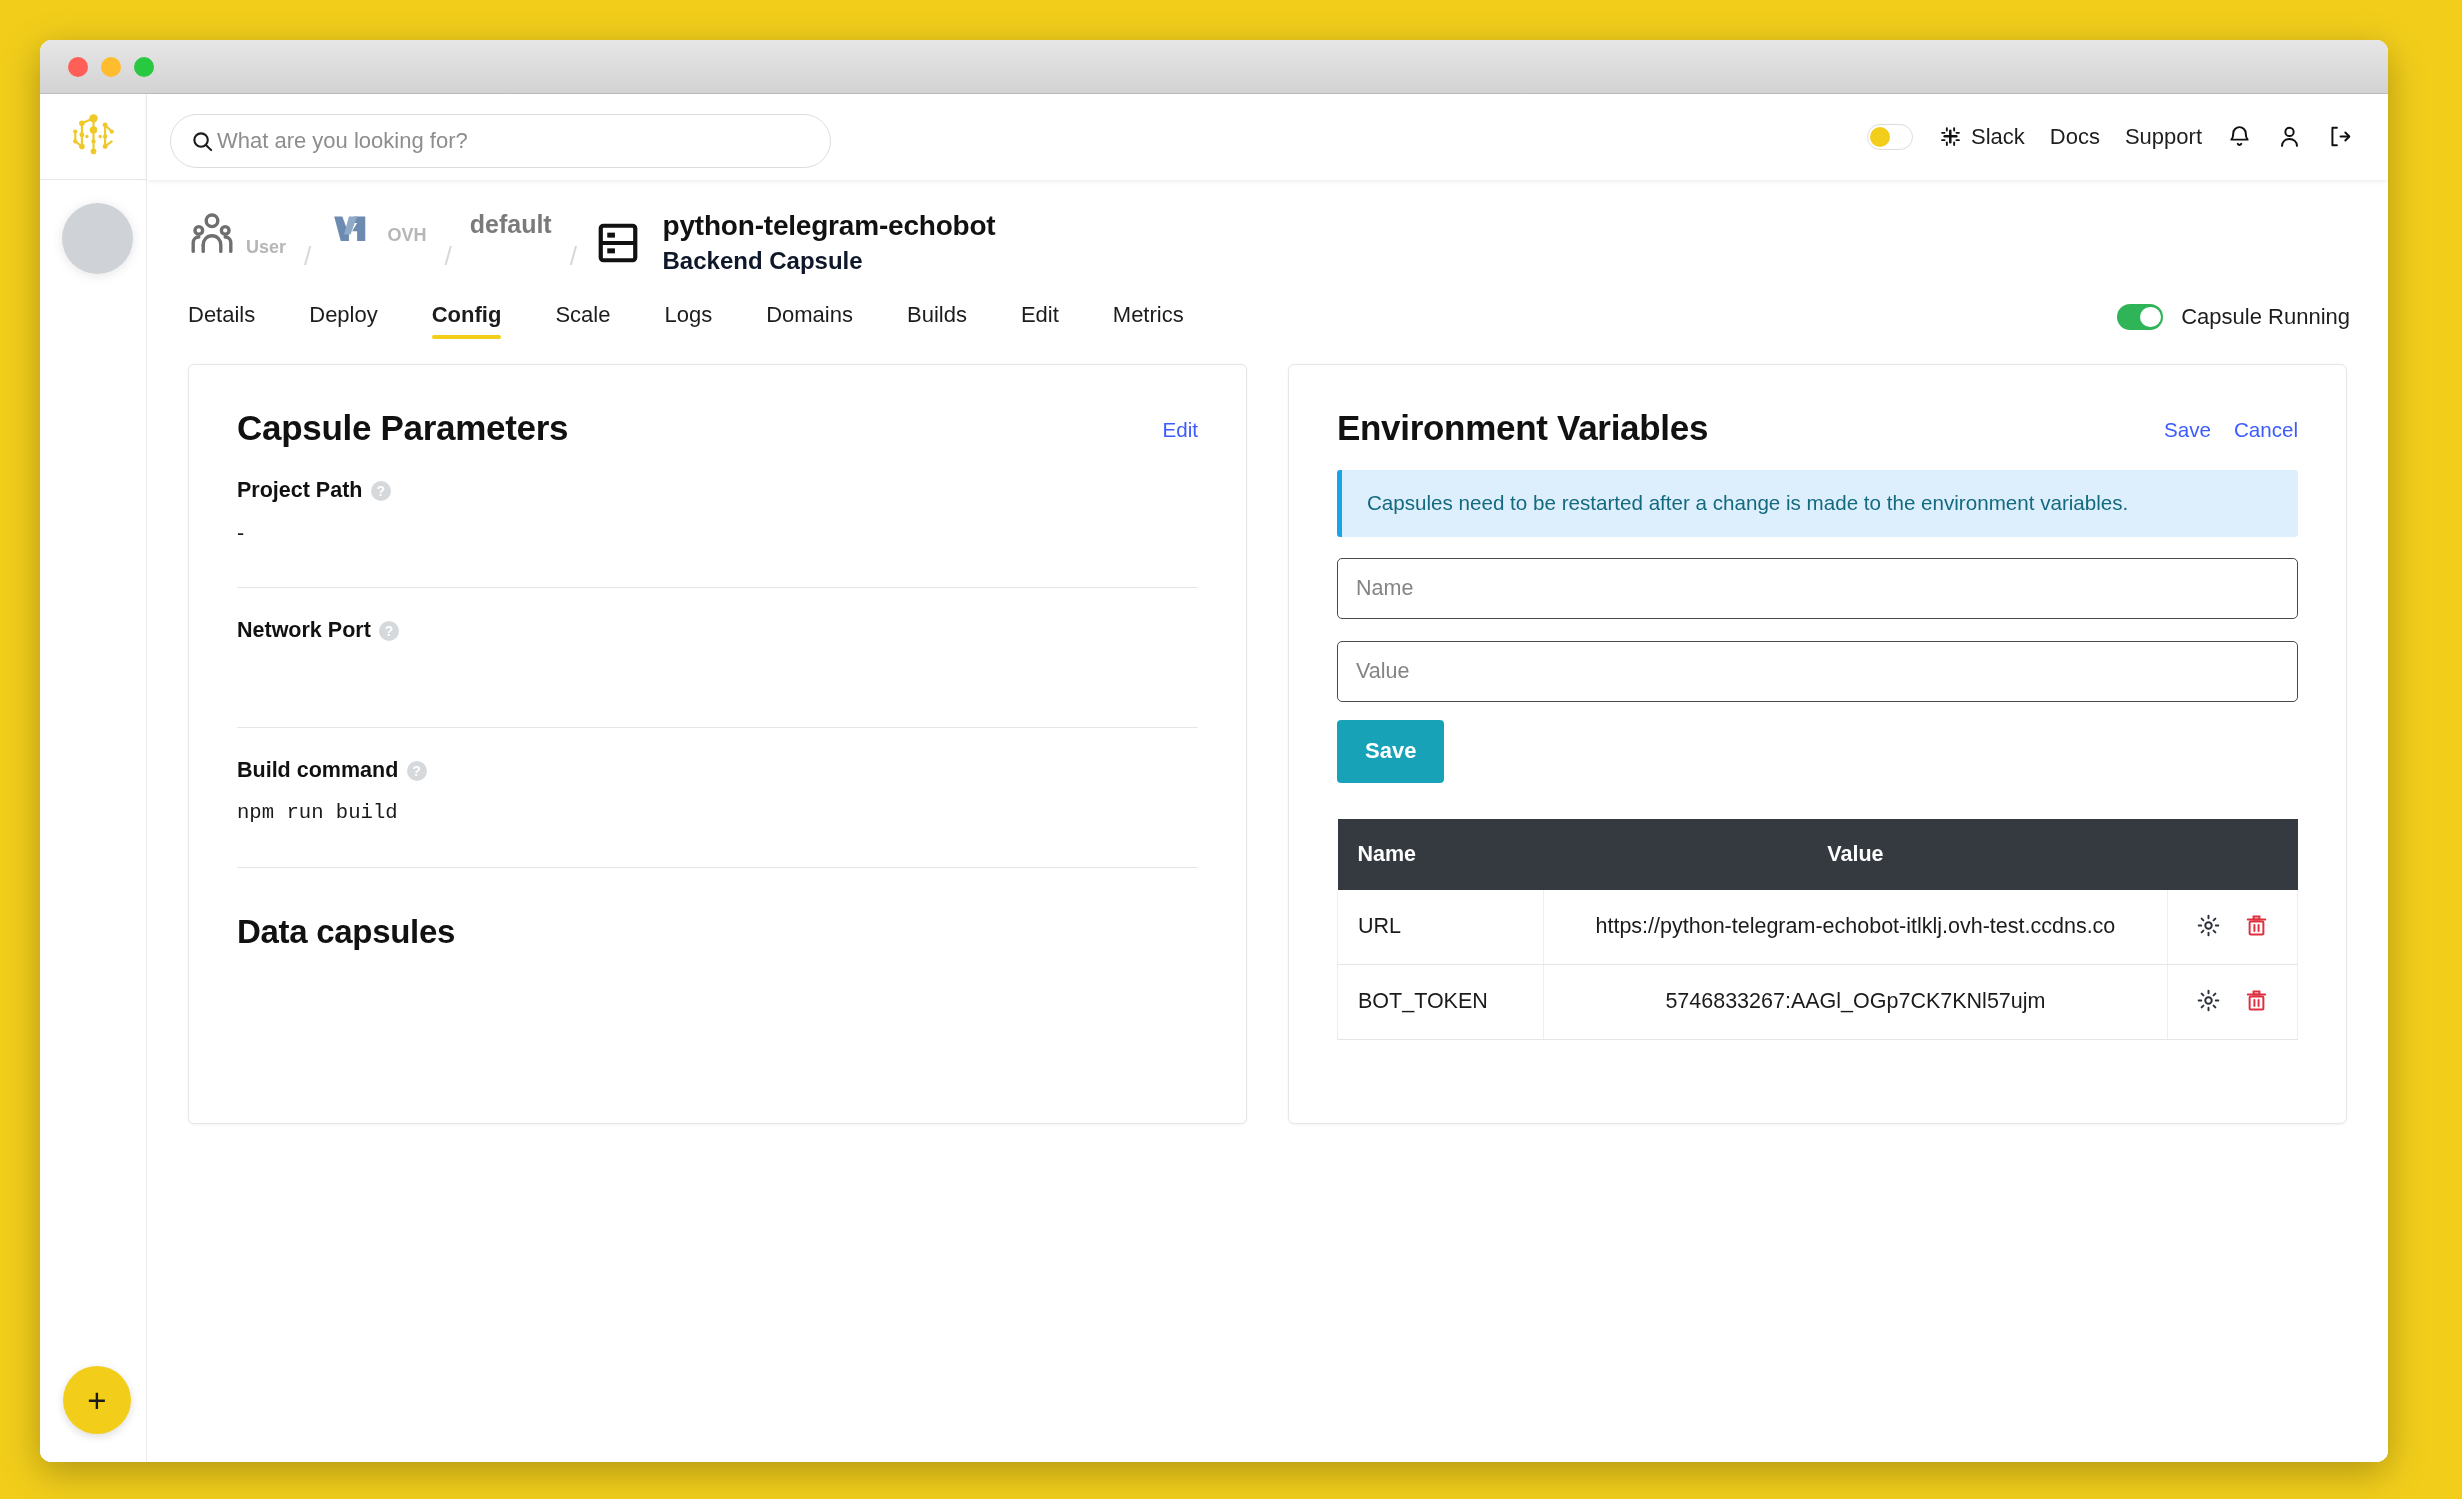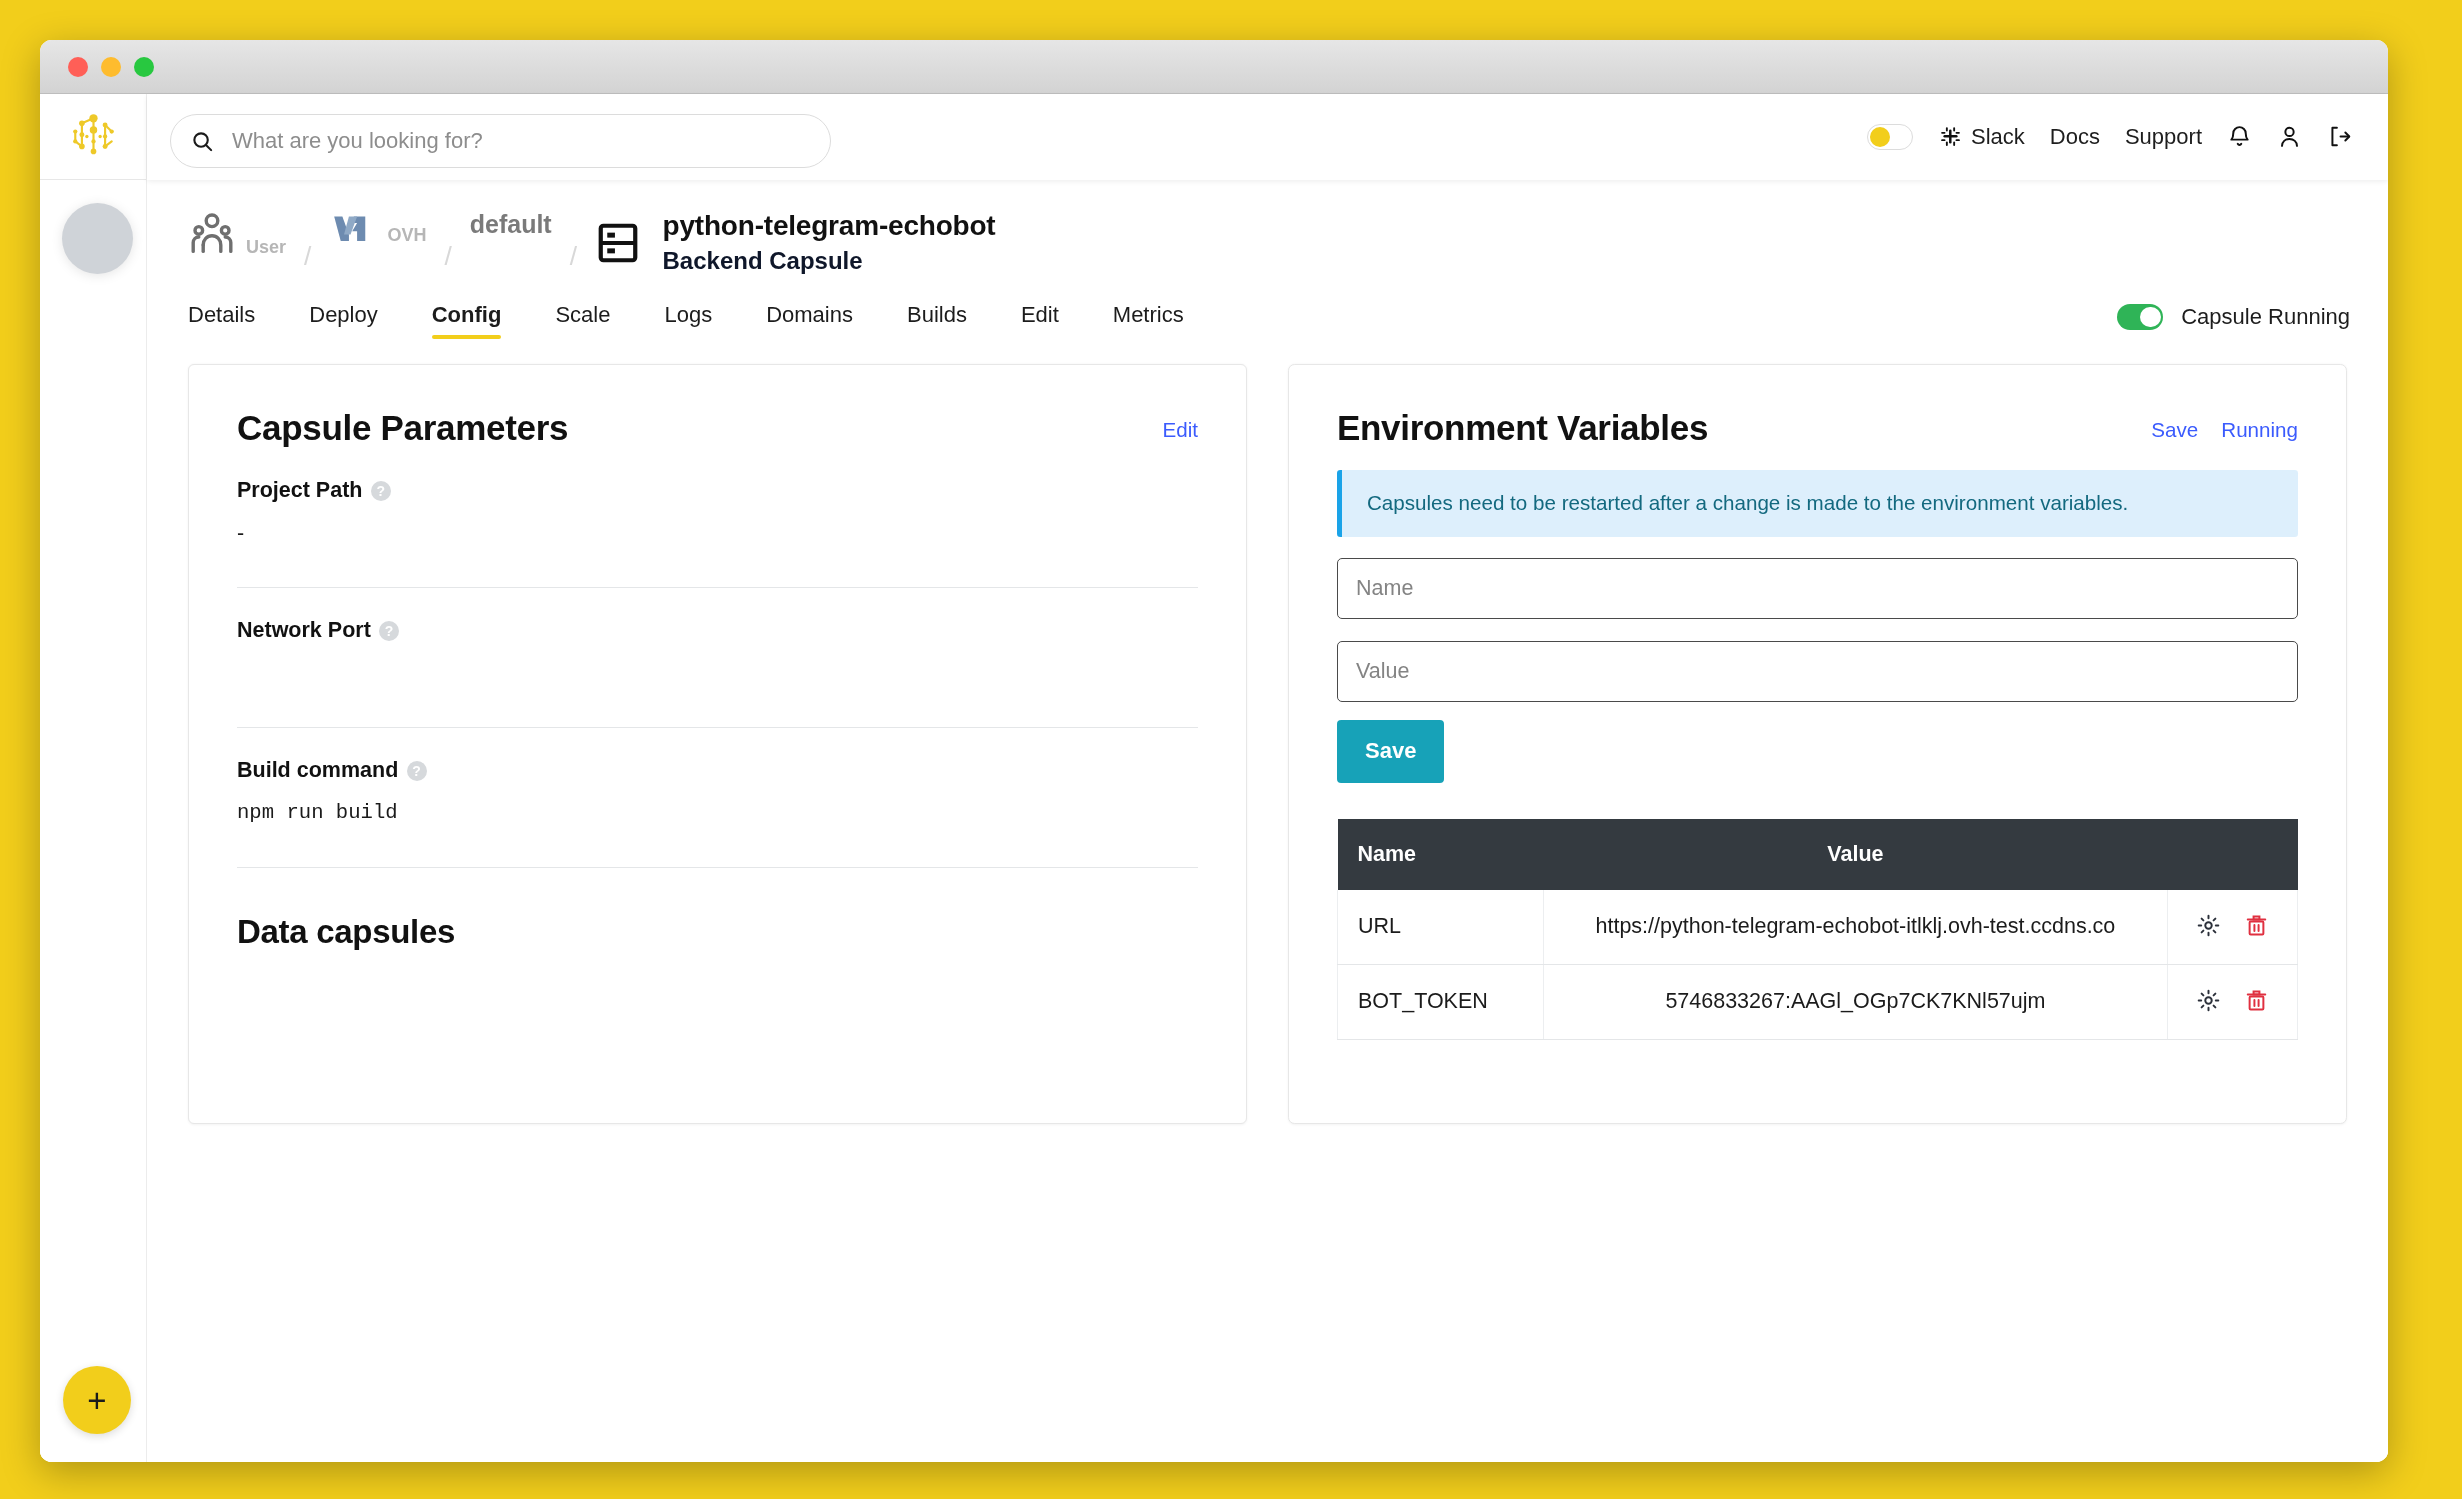--- a/index.html
+++ b/index.html
@@ -78,21 +78,21 @@
     display: flex; align-items: center;
     padding: 0 36px 0 23px;
     background: #fff;
     box-shadow: 0 1.7px 5px rgba(0,0,0,.07);
     position: relative; z-index: 5;
   }
   .search {
     width: 661px; height: 54px;
     border: 0.8px solid #dcdcdc; border-radius: 27px;
     display: flex; align-items: center;
-    padding: 0 20px; gap: 18px;
+    padding: 0 20px; gap: 3px;
     background: #fff;
     margin-top: 8px;
   }
   .search input {
     border: none; outline: none;
     font-size: 22px; color: #6b6b6b;
     font-family: "Liberation Sans", sans-serif;
     flex: 1 1 auto; background: transparent;
   }
   .search input::placeholder { color: #8d8d8d; }
@@ -432,21 +432,21 @@
             </div>
 
             <div class="section-title">Data capsules</div>
           </div>
 
           <div class="card card-right">
             <div class="card-head">
               <div class="card-title">Environment Variables</div>
               <div class="head-actions">
                 <span class="link-blue">Save</span>
-                <span class="link-blue">Running</span>
+                <span class="link-blue">Cancel</span>
               </div>
             </div>
 
             <div class="notice">Capsules need to be restarted after a change is made to the environment variables.</div>
 
             <input class="field" type="text" placeholder="Name" style="">
             <input class="field" type="text" placeholder="Value" style="">
 
             <button class="save-btn">Save</button>
 

